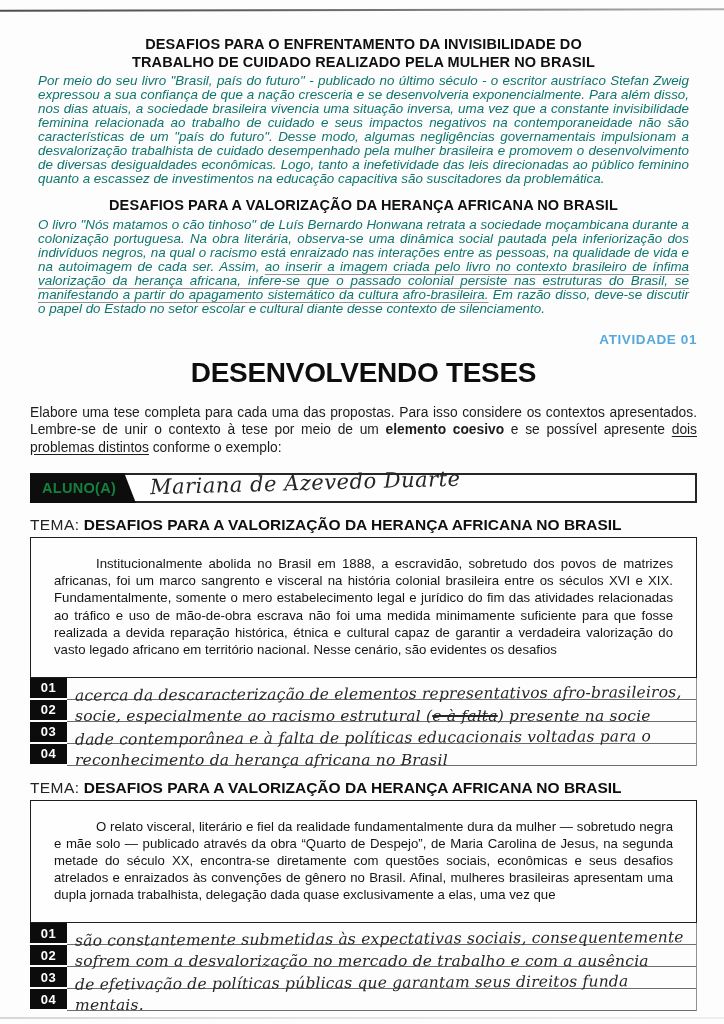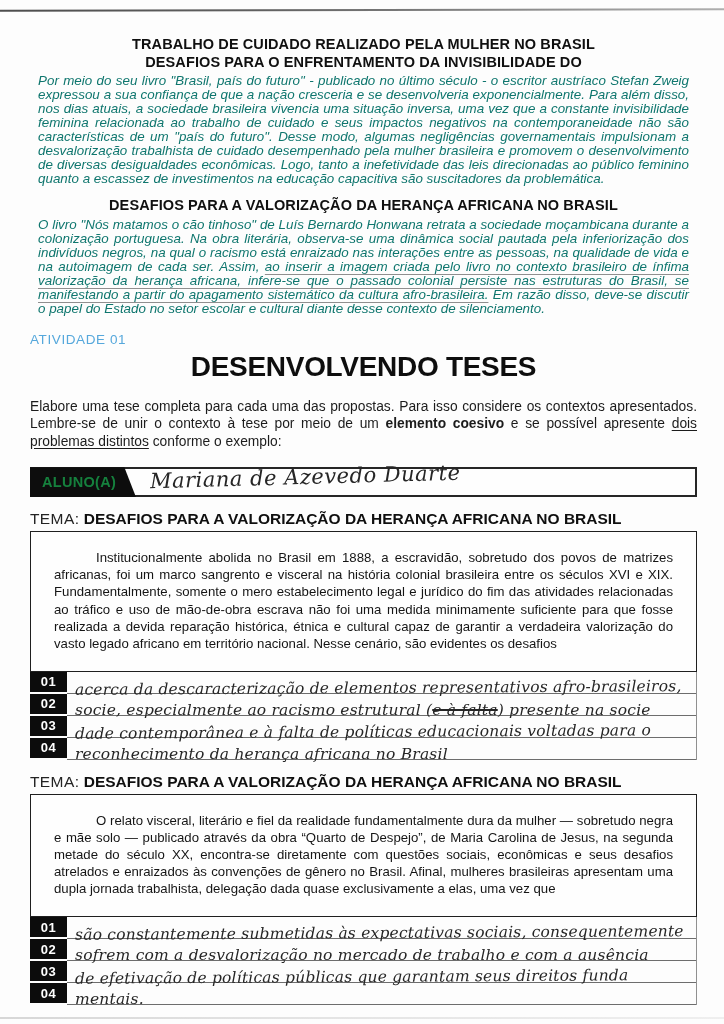--- a/index.html
+++ b/index.html
@@ -35,25 +35,25 @@
     font-size: 13.4px; line-height: 14px; color: #0f766e;
   }
   .u-pencil {
     text-decoration: underline;
     text-decoration-color: #8f8f8f;
     text-decoration-thickness: 1px;
     text-underline-offset: 2.5px;
   }
 
   .activity-label {
-    margin-top: 16px; text-align: left; font-weight: normal;
+    margin-top: 16px; text-align: right; font-weight: bold;
     font-size: 13.5px; letter-spacing: 0.6px;
   }
   .activity-title {
-    margin-top: 4px; text-align: center; font-weight: bold;
+    margin-top: 10px; text-align: center; font-weight: bold;
     font-size: 28px; letter-spacing: -0.3px; color: #0e0e0e;
   }
 
   .instructions {
     margin: 15px 0 0; text-align: justify;
     font-size: 13.8px; line-height: 17.6px; color: #1c1c1c;
   }
   .u-dark { text-decoration: underline; text-underline-offset: 2px; }
 
   .student-row { position: relative; margin-top: 17px; height: 30px; border: 2px solid #262626; background: #fefefe; }
@@ -96,22 +96,22 @@
 </style>
 </head>
 <body>
 
 <div class="page">
   <div class="scan-line-top"></div>
 
   <main class="content">
 
     <div class="doc-title">
+      <div>DESAFIOS PARA O ENFRENTAMENTO DA INVISIBILIDADE DO</div>
       <div>TRABALHO DE CUIDADO REALIZADO PELA MULHER NO BRASIL</div>
-      <div>DESAFIOS PARA O ENFRENTAMENTO DA INVISIBILIDADE DO</div>
     </div>
 
     <p class="para">Por meio do seu livro "Brasil, país do futuro" - publicado no último século - o escritor austríaco Stefan Zweig expressou a sua confiança de que a nação cresceria e se desenvolveria exponencialmente. Para além disso, nos dias atuais, a sociedade brasileira vivencia uma situação inversa, uma vez que a constante invisibilidade feminina relacionada ao trabalho de cuidado e seus impactos negativos na contemporaneidade não são características de um "país do futuro". Desse modo, algumas negligências governamentais impulsionam a desvalorização trabalhista de cuidado desempenhado pela mulher brasileira e promovem o desenvolvimento de diversas desigualdades econômicas. Logo, tanto a inefetividade das leis direcionadas ao público feminino quanto a escassez de investimentos na educação capacitiva são suscitadores da problemática.</p>
 
     <div class="doc-title mt-sec">DESAFIOS PARA A VALORIZAÇÃO DA HERANÇA AFRICANA NO BRASIL</div>
 
     <p class="para"><span>O livro "Nós matamos o cão tinhoso" de Luís Bernardo Honwana retrata a sociedade moçambicana durante a colonização portuguesa. Na obra literária, observa-se uma dinâmica social pautada pela inferiorização dos indivíduos negros, na qual o racismo está enraizado nas interações entre as pessoas, na qualidade de vida e na autoimagem de cada ser. Assim, </span><span class="u-pencil">ao inserir a imagem criada pelo livro no contexto brasileiro de ínfima valorização da herança africana, infere-se que o passado colonial persiste nas estruturas do Brasil, se manifestando a partir do apagamento sistemático da cultura afro-brasileira.</span><span> Em razão disso, deve-se discutir o papel do Estado no setor escolar e cultural diante desse contexto de silenciamento.</span></p>
 
     <div class="activity-label" style="color:#56a8dc">ATIVIDADE 01</div>
     <div class="activity-title">DESENVOLVENDO TESES</div>

